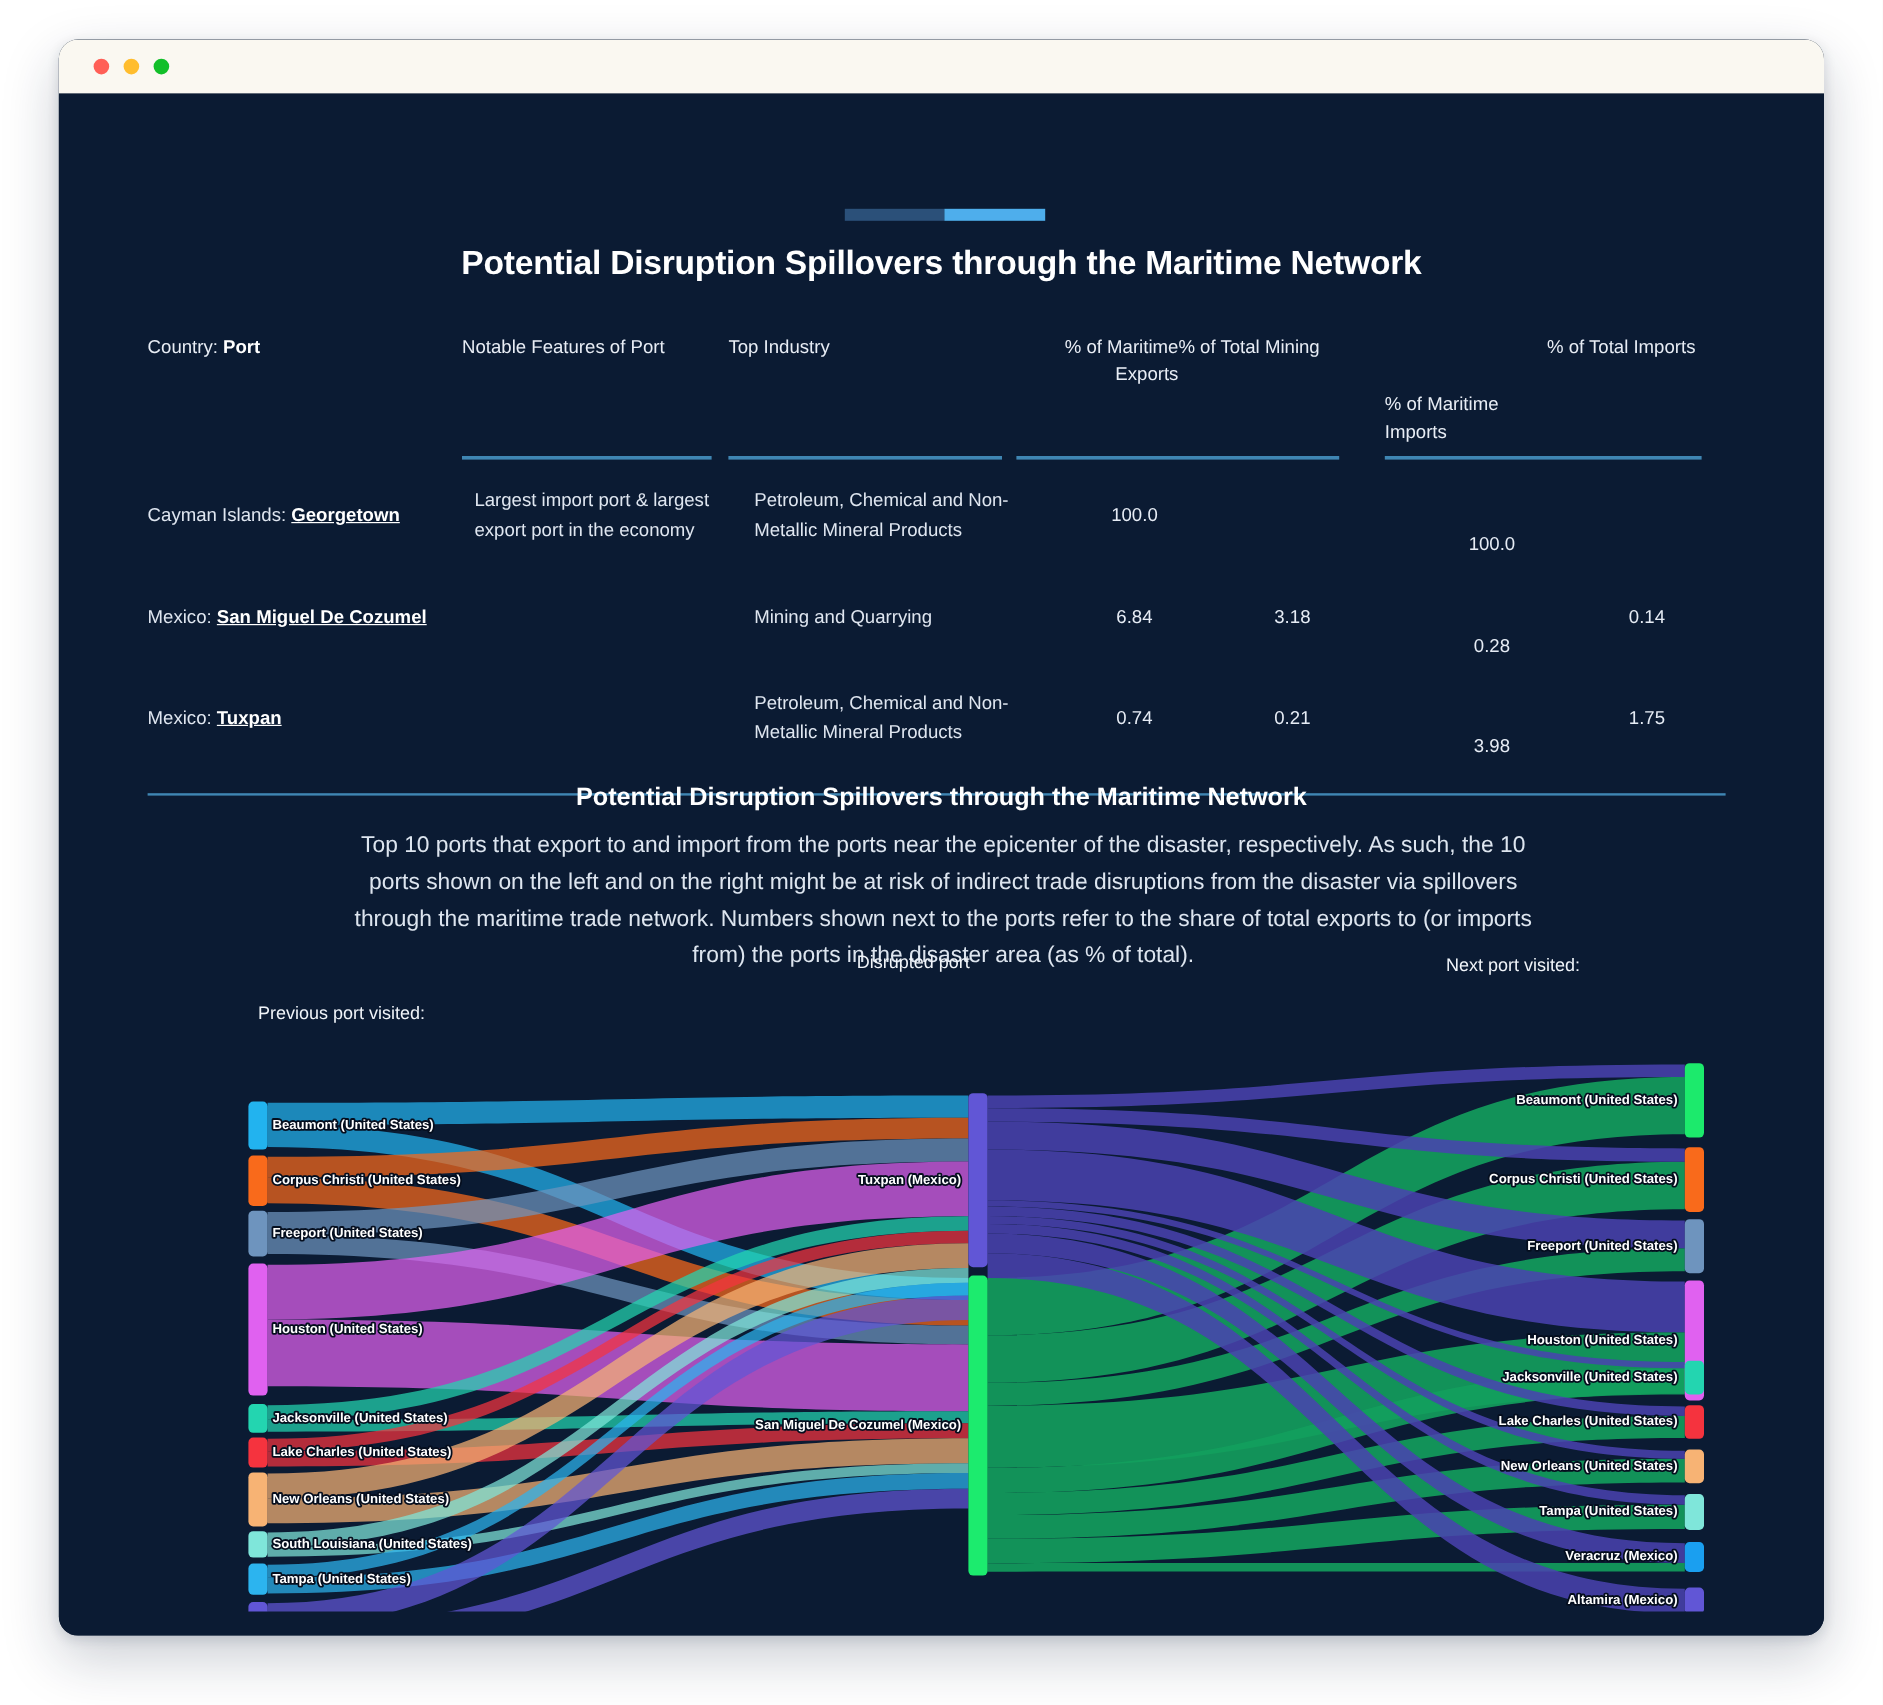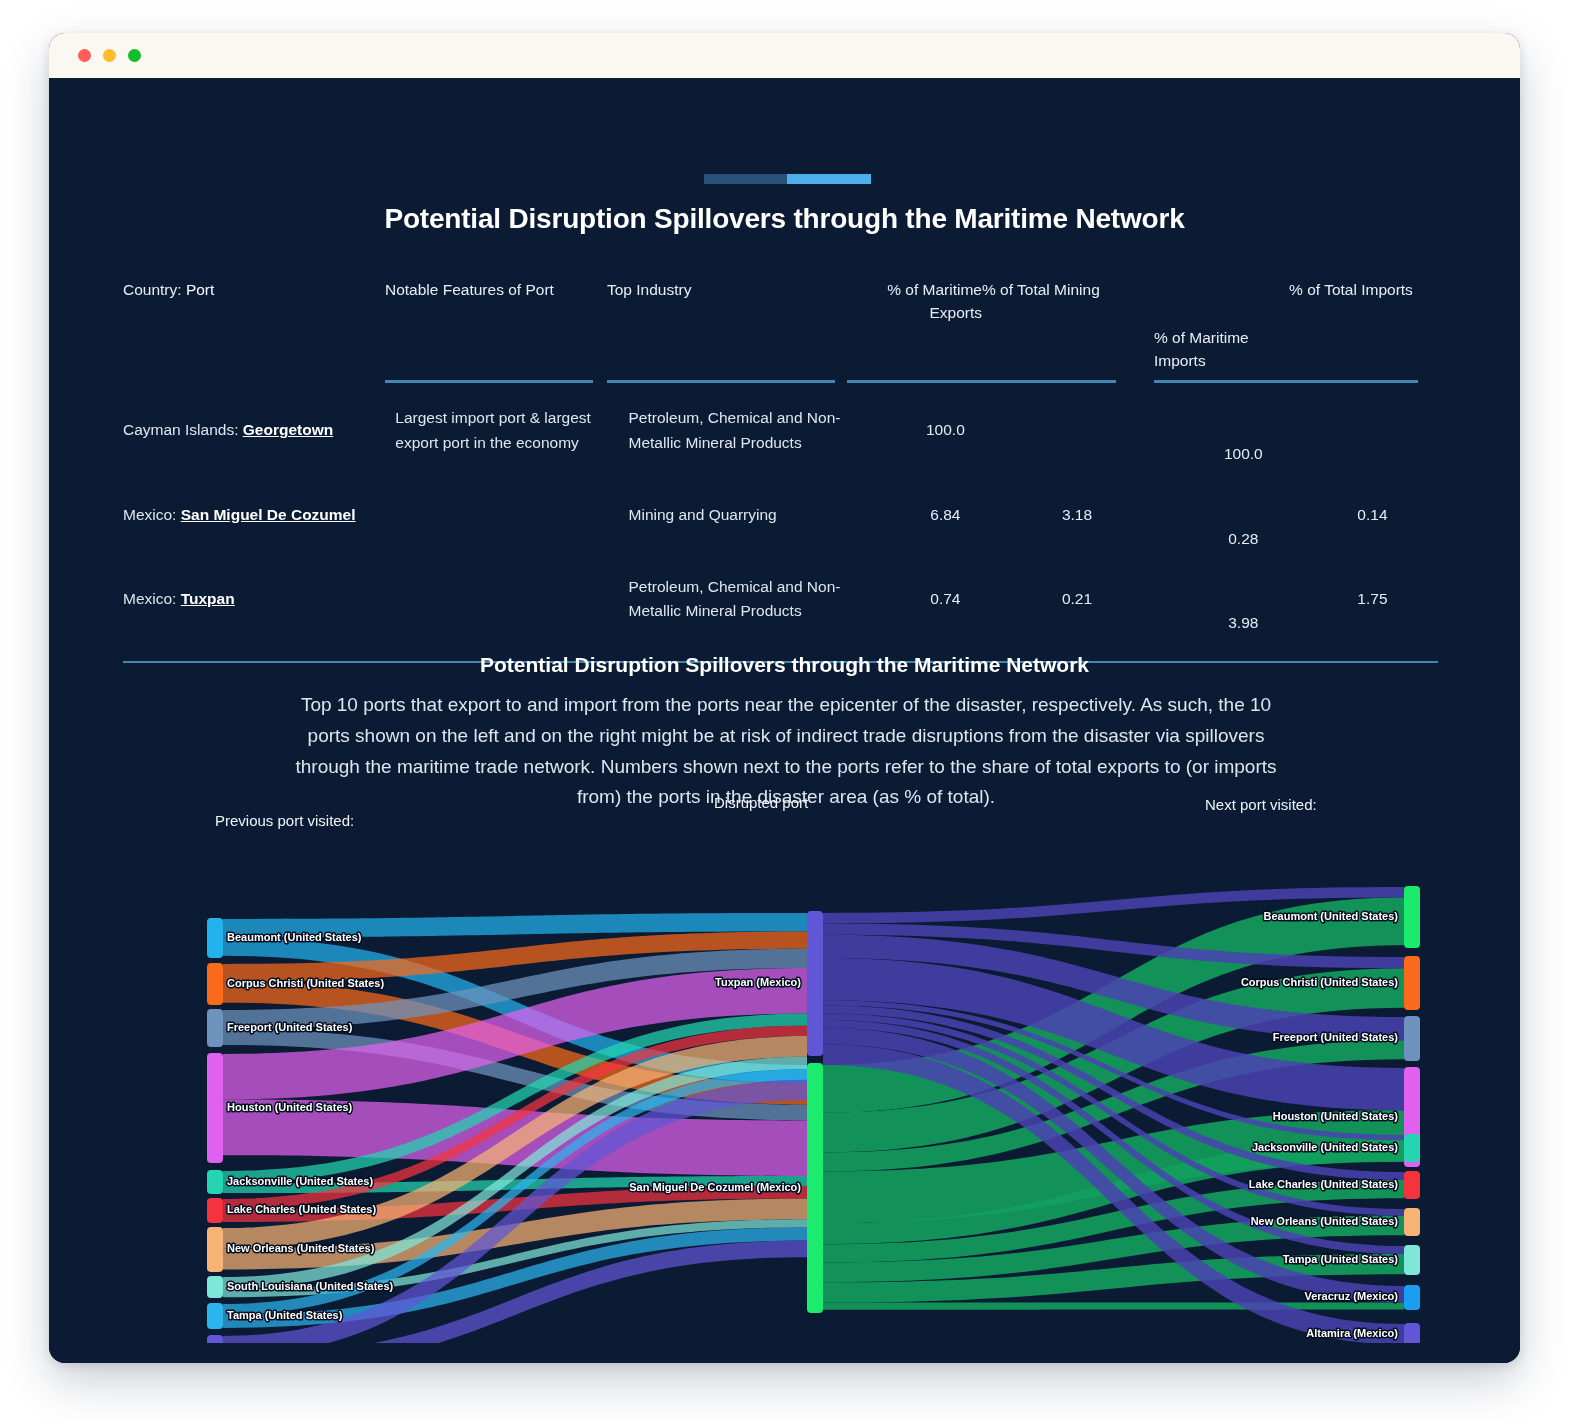--- a/index.html
+++ b/index.html
@@ -44,21 +44,21 @@
   .c-port{width:262px;}
   .c-feat{width:222px;}
   .c-ind{width:240px;}
   .c-me{width:135px;text-align:center;}
   .c-te{width:134px;text-align:center;}
   .gapsm{width:38px;}
   .c-mi{width:130px;text-align:center;margin-top:48px;}
   .c-ti{width:134px;text-align:center;}
 
   .hdrtxt{font-size:15.5px;line-height:1.5;color:#e8edf5;min-height:52px;}
-  .hdrtxt b{font-weight:400;color:#ffffff;}
+  .hdrtxt b{font-weight:700;color:#ffffff;}
   .underline-row{display:flex;margin-top:2px;}
   .underline-row > div{height:2.5px;}
   .u-on{background:#3f86b3;}
   .u-off{background:transparent;}
 
   .body-row{display:flex;align-items:center;min-height:60px;}
   .cellv{font-size:15.5px;color:#dfe6f0;line-height:1.55;padding-right:16px;}
   .cellv.num{color:#e6ecf5;padding-right:0;}
   .portname{color:#ffffff;font-weight:700;text-decoration:underline;}
   .bottomrule{height:2.5px;background:#3f86b3;margin-top:14px;}
@@ -66,21 +66,21 @@
   
   .sankeytitle{
     position:absolute;left:0;top:575px;width:100%;text-align:center;
     font-size:21px;font-weight:600;color:#ffffff;
   }
   .sankeydesc{
     position:absolute;left:232px;top:612px;width:1010px;text-align:center;
     font-size:19px;line-height:1.62;color:#dde5ef;
   }
   .colhdr{position:absolute;font-size:15px;color:#f0f4f9;}
-  .colhdr.left{left:166px;top:734px;}
+  .colhdr.left{left:166px;top:758px;}
   .colhdr.mid{left:665px;top:716px;}
   .colhdr.right{left:1156px;top:718px;}
 
   .sankey{position:absolute;left:0;top:745px;width:1471px;height:500px;}
   .sankey svg{display:block;}
 
   .nodelabel{
     font-family:"Liberation Sans",sans-serif;font-size:11px;font-weight:700;
     fill:#ffffff;paint-order:stroke;stroke:#050e1e;stroke-width:3px;
     stroke-linejoin:round;

